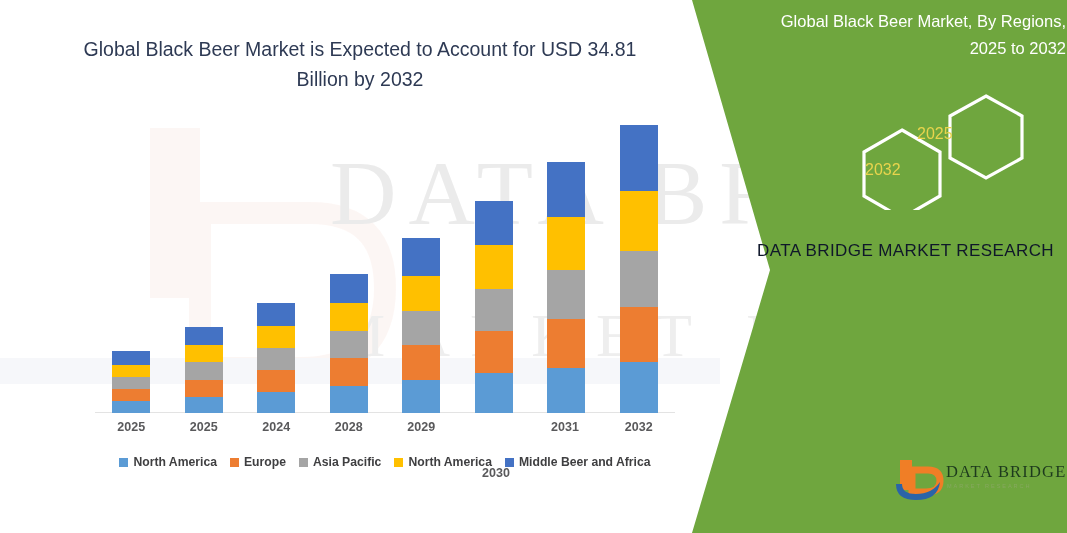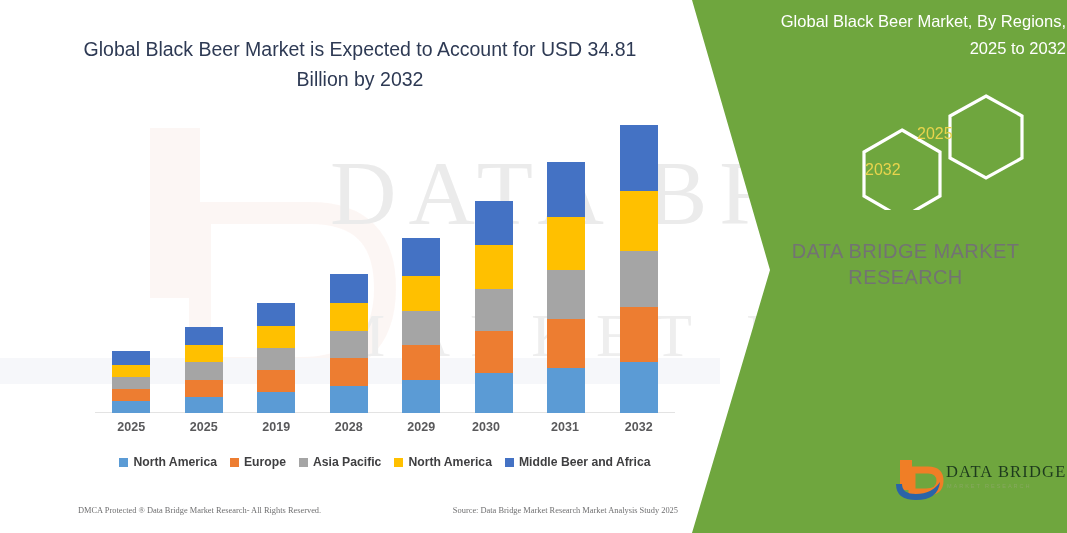--- a/index.html
+++ b/index.html
@@ -213,24 +213,24 @@
   }
   .hex-label.y2025 { left: 185px; top: 125px; }
   .hex-label.y2032 { left: 133px; top: 161px; }
 
   .brand-text {
     position: absolute;
     left: 20px;
     top: 238px;
     width: 307px;
     text-align: center;
-    font-size: 20px;
+    font-size: 17px;
     line-height: 26px;
     letter-spacing: 0.4px;
-    color: #737373;
+    color: #0f172a;
   }
 
   .logo-box {
     position: absolute;
     left: 160px;
     top: 456px;
     width: 180px;
     height: 50px;
   }
   .logo-name {
@@ -346,24 +346,24 @@
             <div class="seg" style="background: rgb(165, 165, 165); flex: 55 0 0px;"></div>
             <div class="seg" style="background: rgb(255, 192, 0); flex: 60 0 0px;"></div>
             <div class="seg" style="background: rgb(68, 114, 196); flex: 65 0 0px;"></div>
           </div>
         </div>
       </div>
 
     <div class="xlabels" id="xlabels">
         <div class="xlabel" style="left: 1.25px;">2025</div>
         <div class="xlabel" style="left: 73.75px;">2025</div>
-        <div class="xlabel" style="left: 146.25px;">2019</div>
+        <div class="xlabel" style="left: 146.25px;">2024</div>
         <div class="xlabel" style="left: 218.75px;">2028</div>
         <div class="xlabel" style="left: 291.25px;">2029</div>
-        <div class="xlabel" style="left: 356px;">2030</div>
+        <div class="xlabel" style="left: 366px; margin-top: 46px;">2030</div>
         <div class="xlabel" style="left: 435px;">2031</div>
         <div class="xlabel" style="left: 508.75px;">2032</div>
       </div>
 
     <div class="legend" id="legend">
         <div class="legend-item">
           <span class="legend-swatch" style="background: rgb(91, 155, 213);"></span>
           <span class="legend-label">North America</span>
         </div>
         <div class="legend-item">
@@ -377,24 +377,20 @@
         <div class="legend-item">
           <span class="legend-swatch" style="background: rgb(255, 192, 0);"></span>
           <span class="legend-label">North America</span>
         </div>
         <div class="legend-item">
           <span class="legend-swatch" style="background: rgb(68, 114, 196);"></span>
           <span class="legend-label">Middle Beer and Africa</span>
         </div>
       </div>
 
-    <div class="footer">
-      <span>DMCA Protected ® Data Bridge Market Research-  All Rights Reserved.</span>
-      <span>Source: Data Bridge Market Research  Market Analysis Study 2025</span>
-    </div>
   </div>
 
   <svg class="green-panel" viewBox="0 0 1067 533">
     <path d="M1067 0 L1067 533 L692 533 L770 270 L692 0 Z" fill="#6fa63e"></path>
   </svg>
 
   <div class="green-content">
     <div class="green-title">Global Black Beer Market, By Regions, 2025 to 2032</div>
 
     <div class="hexwrap">

